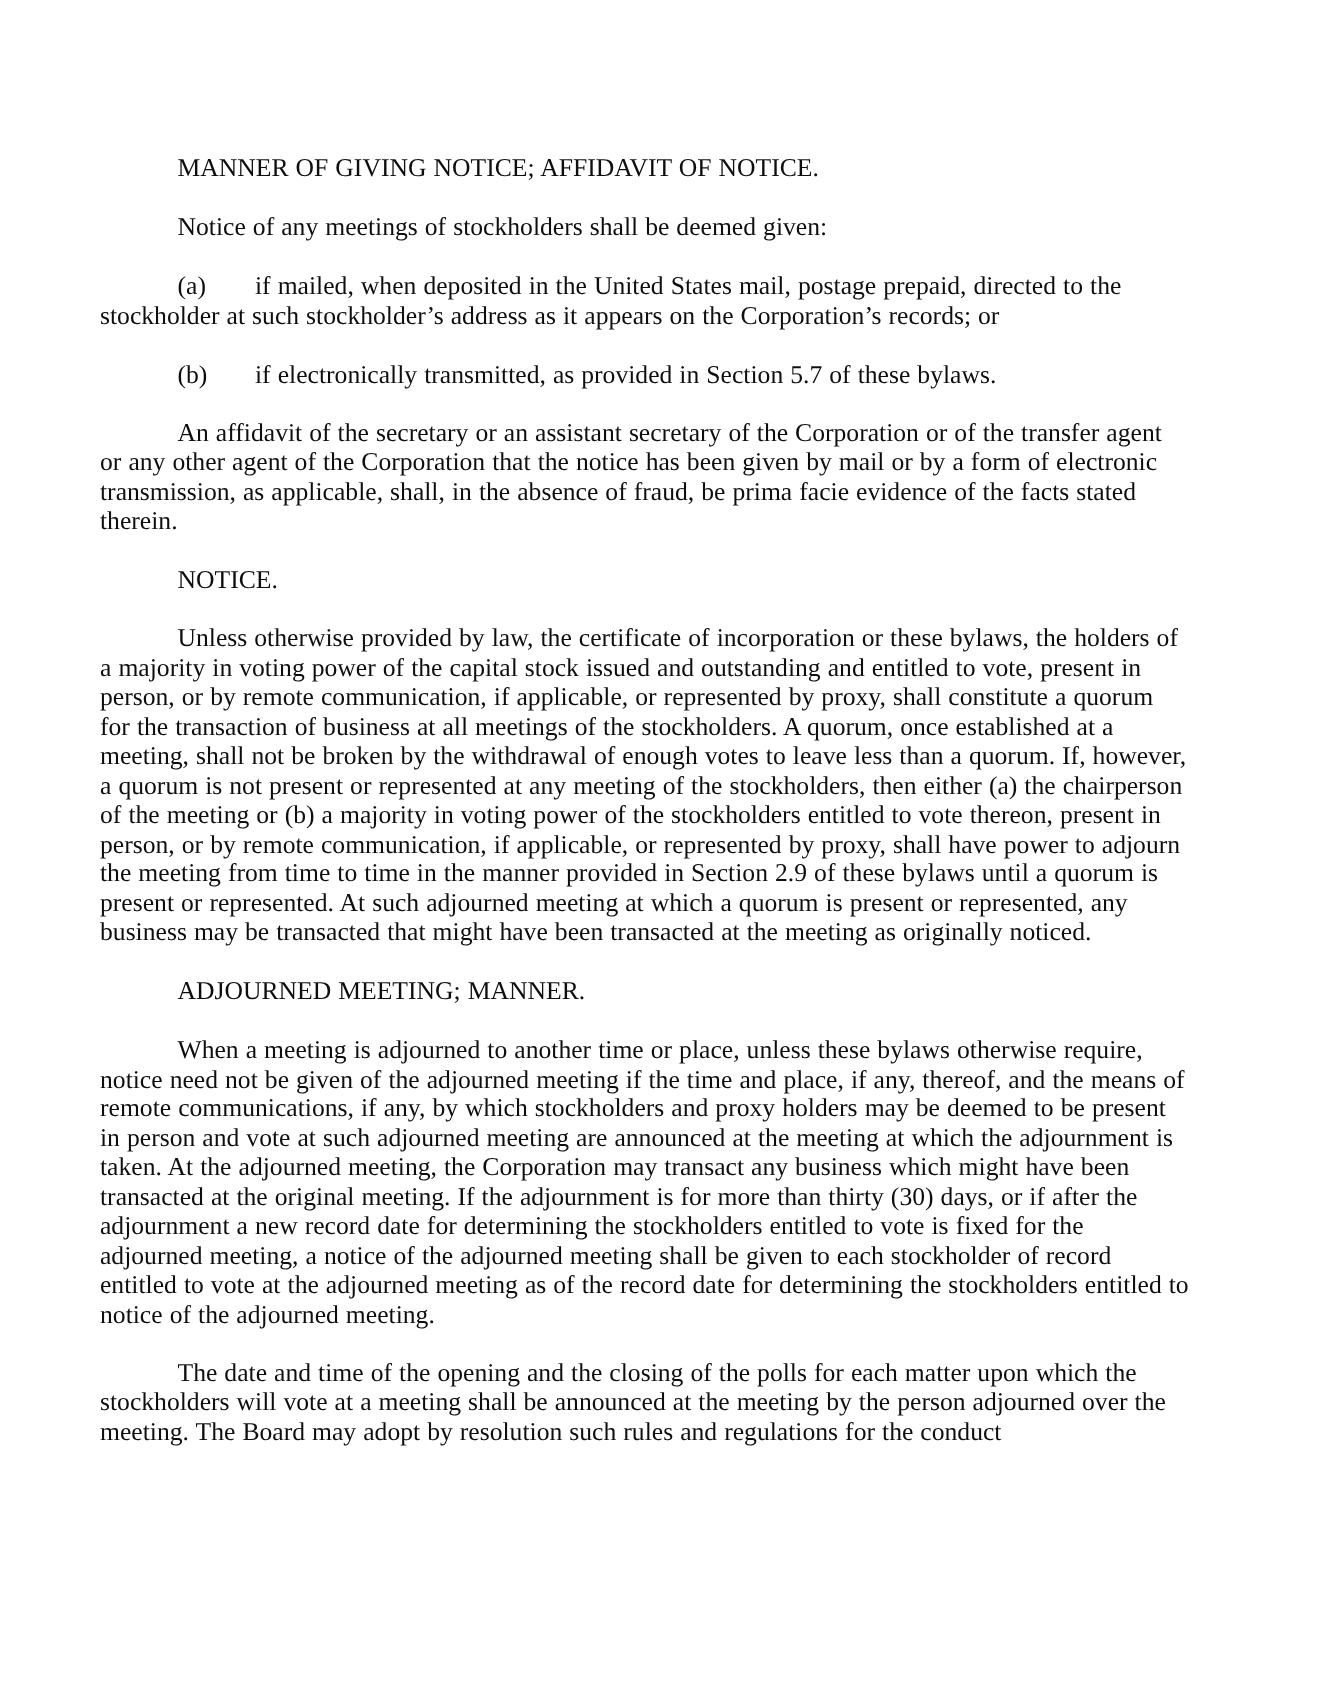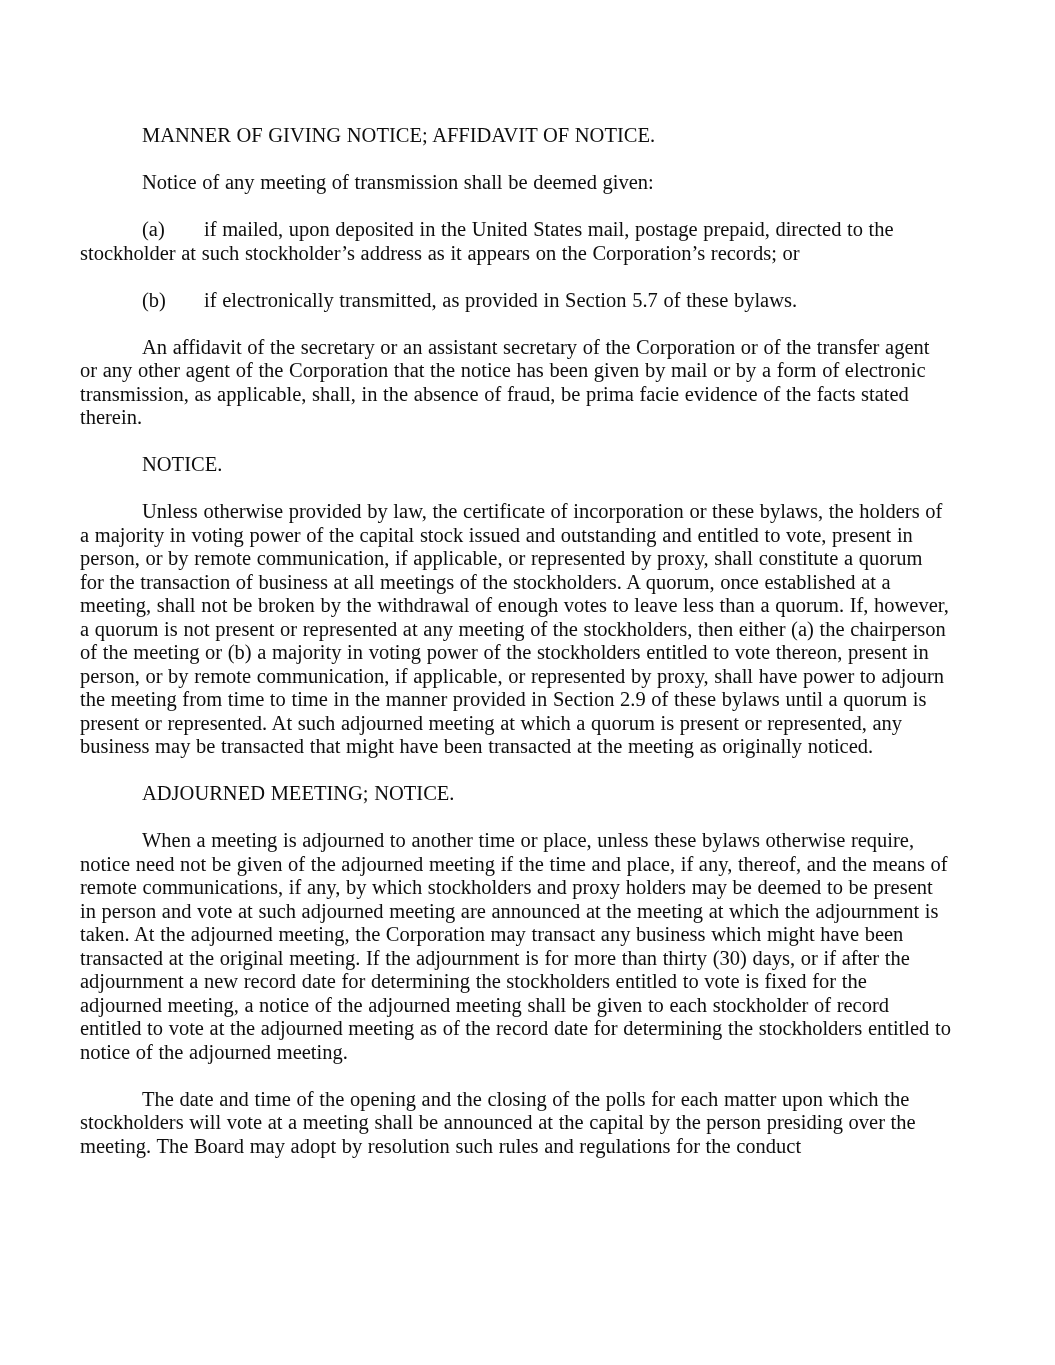--- a/index.html
+++ b/index.html
@@ -41,34 +41,34 @@
     margin: 0;
   }
 </style>
 </head>
 <body>
 
 <div class="page">
 
   <p class="block">MANNER OF GIVING NOTICE; AFFIDAVIT OF NOTICE.</p>
 
-  <p class="block">Notice of any meeting of transmission shall be deemed given:</p>
+  <p class="block">Notice of any meetings of stockholders shall be deemed given:</p>
 
-  <p class="block"><span class="item-label">(a)</span><span>if mailed, upon deposited in the United States mail, postage prepaid, directed to the stockholder at such stockholder’s address as it appears on the Corporation’s records; or</span></p>
+  <p class="block"><span class="item-label">(a)</span><span>if mailed, when deposited in the United States mail, postage prepaid, directed to the stockholder at such stockholder’s address as it appears on the Corporation’s records; or</span></p>
 
   <p class="block"><span class="item-label">(b)</span><span>if electronically transmitted, as provided in Section 5.7 of these bylaws.</span></p>
 
   <p class="block">An affidavit of the secretary or an assistant secretary of the Corporation or of the transfer agent or any other agent of the Corporation that the notice has been given by mail or by a form of electronic transmission, as applicable, shall, in the absence of fraud, be prima facie evidence of the facts stated therein.</p>
 
   <p class="block">NOTICE.</p>
 
   <p class="block">Unless otherwise provided by law, the certificate of incorporation or these bylaws, the holders of a majority in voting power of the capital stock issued and outstanding and entitled to vote, present in person, or by remote communication, if applicable, or represented by proxy, shall constitute a quorum for the transaction of business at all meetings of the stockholders. A quorum, once established at a meeting, shall not be broken by the withdrawal of enough votes to leave less than a quorum. If, however, a quorum is not present or represented at any meeting of the stockholders, then either (a) the chairperson of the meeting or (b) a majority in voting power of the stockholders entitled to vote thereon, present in person, or by remote communication, if applicable, or represented by proxy, shall have power to adjourn the meeting from time to time in the manner provided in Section 2.9 of these bylaws until a quorum is present or represented. At such adjourned meeting at which a quorum is present or represented, any business may be transacted that might have been transacted at the meeting as originally noticed.</p>
 
-  <p class="block">ADJOURNED MEETING; NOTICE.</p>
+  <p class="block">ADJOURNED MEETING; MANNER.</p>
 
   <p class="block">When a meeting is adjourned to another time or place, unless these bylaws otherwise require, notice need not be given of the adjourned meeting if the time and place, if any, thereof, and the means of remote communications, if any, by which stockholders and proxy holders may be deemed to be present in person and vote at such adjourned meeting are announced at the meeting at which the adjournment is taken. At the adjourned meeting, the Corporation may transact any business which might have been transacted at the original meeting. If the adjournment is for more than thirty (30) days, or if after the adjournment a new record date for determining the stockholders entitled to vote is fixed for the adjourned meeting, a notice of the adjourned meeting shall be given to each stockholder of record entitled to vote at the adjourned meeting as of the record date for determining the stockholders entitled to notice of the adjourned meeting.</p>
 
 
-  <p class="block">The date and time of the opening and the closing of the polls for each matter upon which the stockholders will vote at a meeting shall be announced at the capital by the person presiding over the meeting. The Board may adopt by resolution such rules and regulations for the conduct</p>
+  <p class="block">The date and time of the opening and the closing of the polls for each matter upon which the stockholders will vote at a meeting shall be announced at the meeting by the person adjourned over the meeting. The Board may adopt by resolution such rules and regulations for the conduct</p>
 
   <p class="page-number">19</p>
 
 </div>
 
 </body></html>

